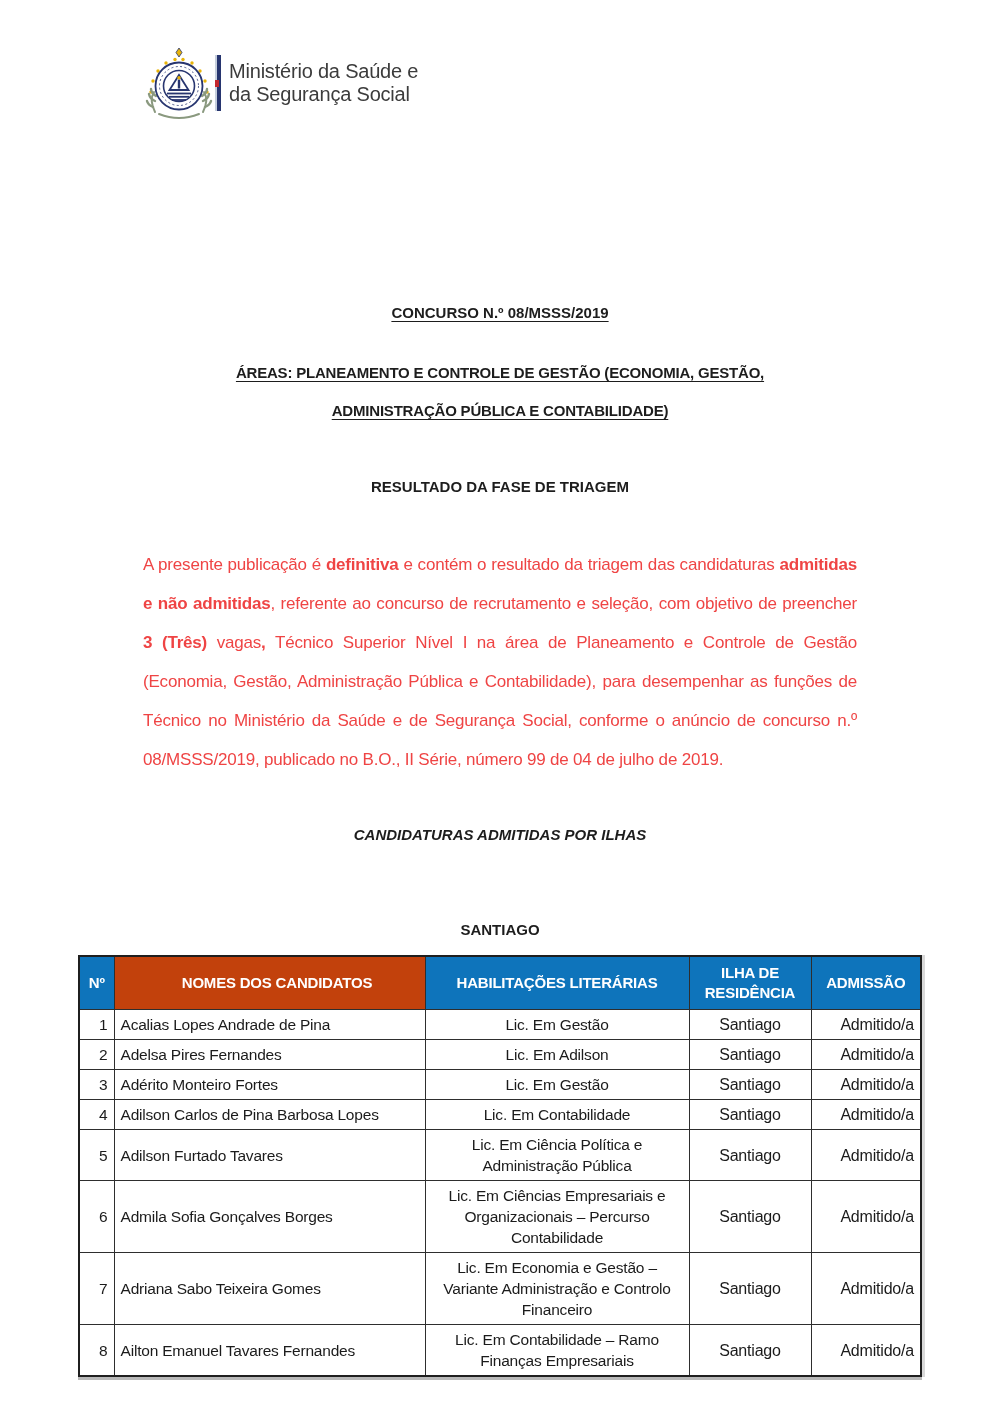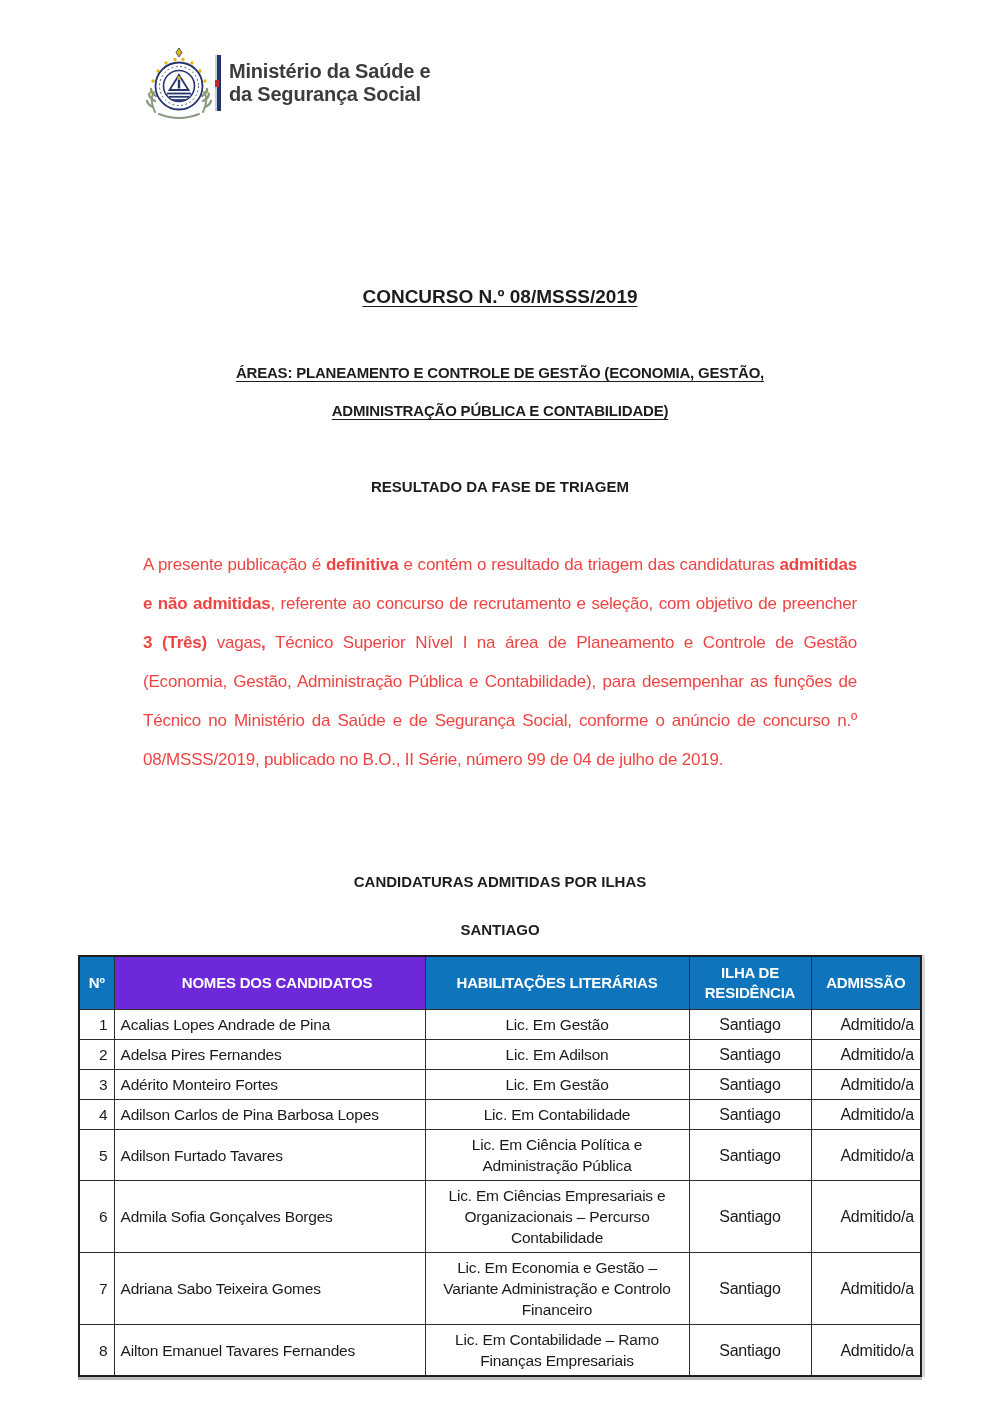--- a/index.html
+++ b/index.html
@@ -14,29 +14,29 @@
     color: #1d1d1d;
     overflow: hidden;
   }
 
   
   .logo { position: absolute; left: 145px; top: 46px; display: flex; align-items: center; }
   .emblem { width: 68px; height: 74px; }
   .logo-bar { position: relative; width: 6px; height: 56px; margin: 0 8px 0 2px;
               background: #27356f; border-left: 2px solid #c6cfdd; }
   .logo-bar .red-notch { position: absolute; left: -2px; top: 25px; width: 4px; height: 7px; background: #c3272e; }
-  .ministry-name { font-weight: 700; font-size: 20px; line-height: 23px; color: #3c3c3c; letter-spacing: -0.2px; }
+  .ministry-name { font-weight: 400; font-size: 20px; line-height: 23px; color: #3c3c3c; letter-spacing: -0.2px; }
 
   
   .center-block { position: absolute; left: 0; width: 100%; text-align: center; font-weight: 700; }
   .doc-title       { top: 164px; font-size: 15px; line-height: 38px; letter-spacing: -0.2px; }
-  .concurso        { top: 286px; font-size: 19px; line-height: 22px; }
+  .concurso        { top: 302px; font-size: 15px; line-height: 22px; }
   .areas           { top: 354px; font-size: 15px; line-height: 38px; letter-spacing: -0.2px; }
   .resultado       { top: 476px; font-size: 15px; line-height: 22px; }
-  .candidaturas    { top: 871px; font-size: 15px; line-height: 22px; }
+  .candidaturas    { top: 824px; font-size: 15px; line-height: 22px; font-style: italic; }
   .island-heading  { top: 919px; font-size: 15px; line-height: 22px; }
   .u { text-decoration: underline; text-underline-offset: 3px; }
 
   
   .intro {
     position: absolute; left: 143px; top: 545px; width: 714px;
     font-size: 17px; line-height: 39px; text-align: justify;
     color: #ef4444; letter-spacing: -0.2px;
   }
   .intro strong { font-weight: 700; }
@@ -132,21 +132,21 @@
       <colgroup>
         <col style="width:35px">
           <col style="width:311px">
           <col style="width:264px">
         <col style="width:122px">
           <col style="width:110px">
       </colgroup>
       <thead>
         <tr id="header-row">
             <th style="background: rgb(14, 116, 187);">Nº</th>
-            <th style="background: #6d28d9; padding-left: 17px;">NOMES DOS CANDIDATOS</th>
+            <th style="background: #c2410c; padding-left: 17px;">NOMES DOS CANDIDATOS</th>
             <th style="background: rgb(14, 116, 187); margin-top: 48px;">HABILITAÇÕES LITERÁRIAS</th>
             <th style="background: rgb(14, 116, 187);">ILHA DE RESIDÊNCIA</th>
             <th style="background: rgb(14, 116, 187); margin-left: 16px;">ADMISSÃO</th>
           </tr>
       </thead>
       <tbody id="table-body">
           <tr>
             <td class="col-num">1</td>
             <td class="col-name">Acalias Lopes Andrade de Pina</td>
             <td class="col-qual">Lic. Em Gestão</td>

